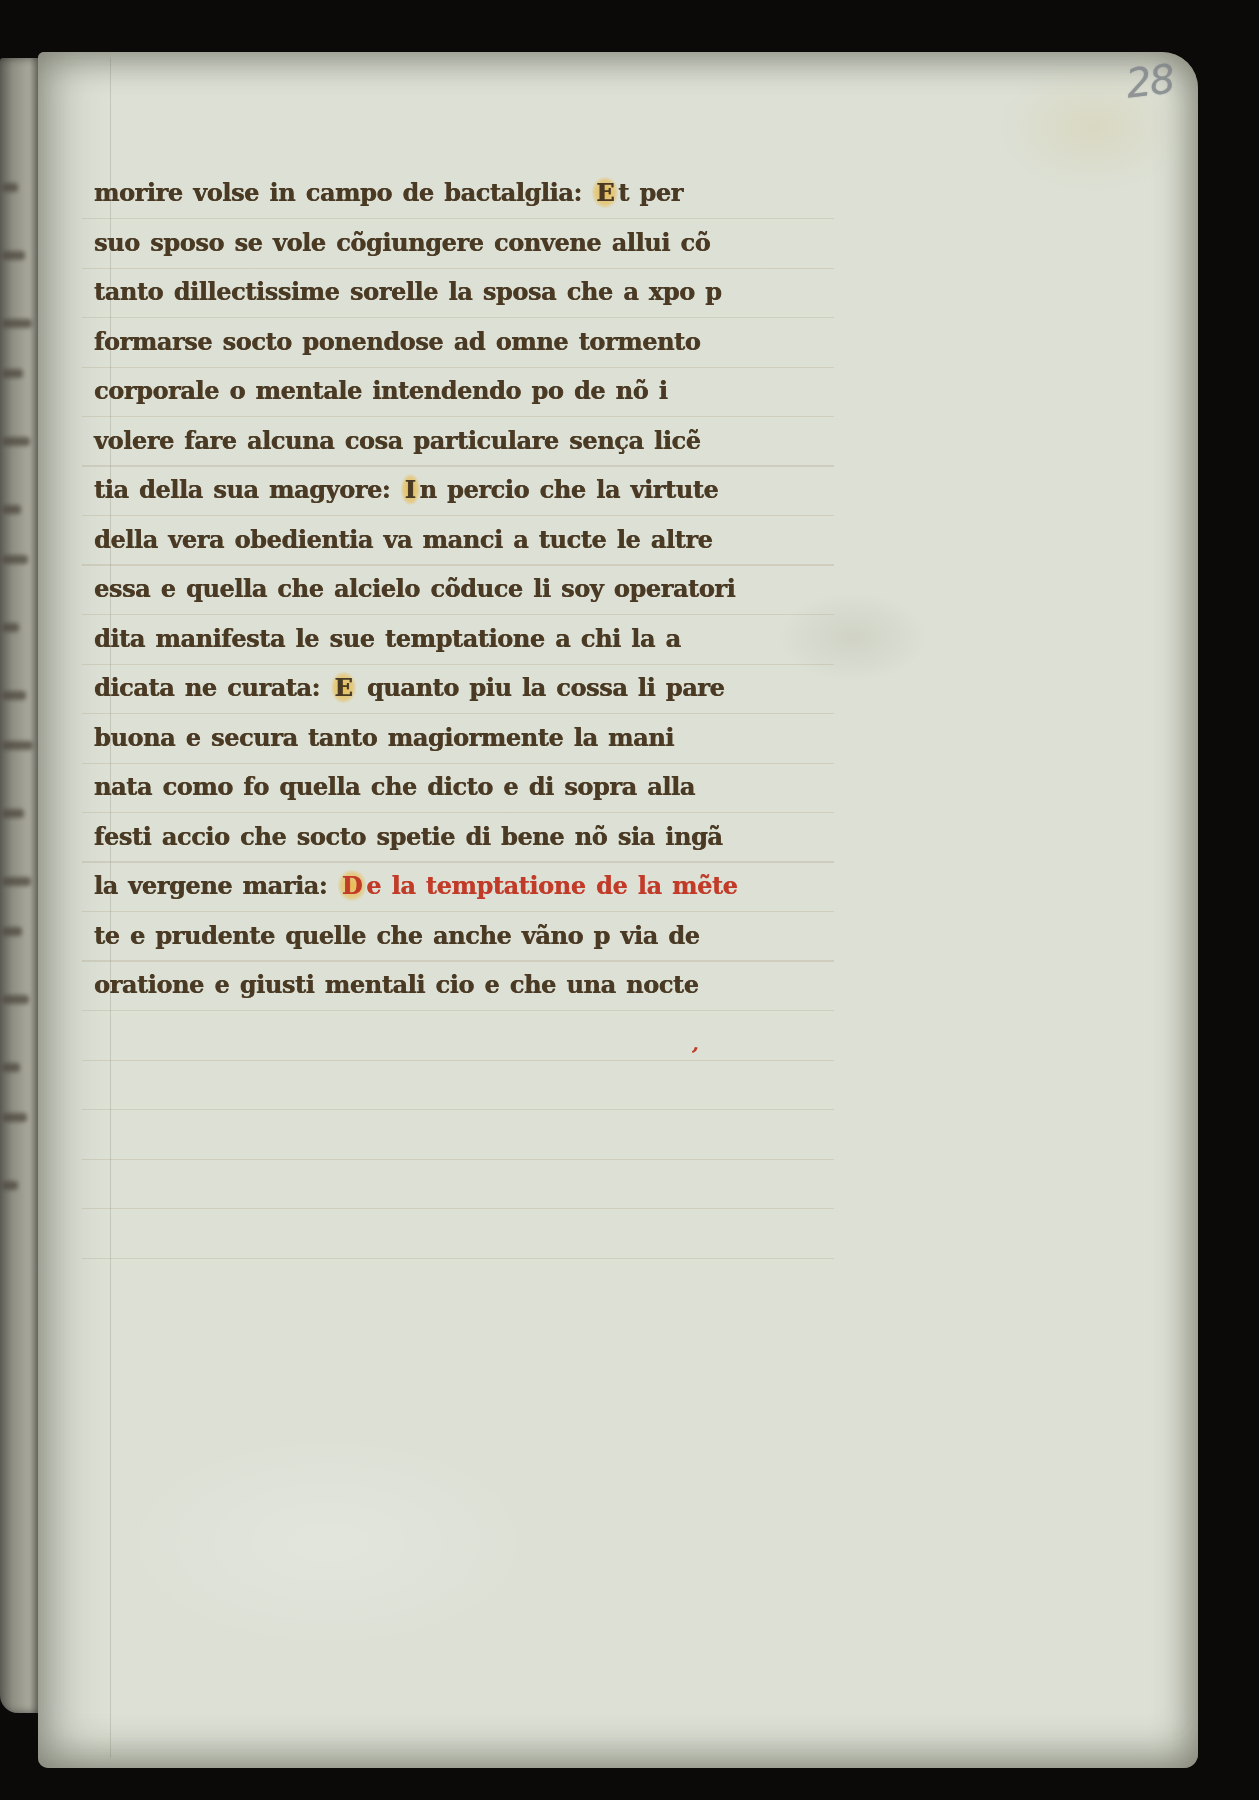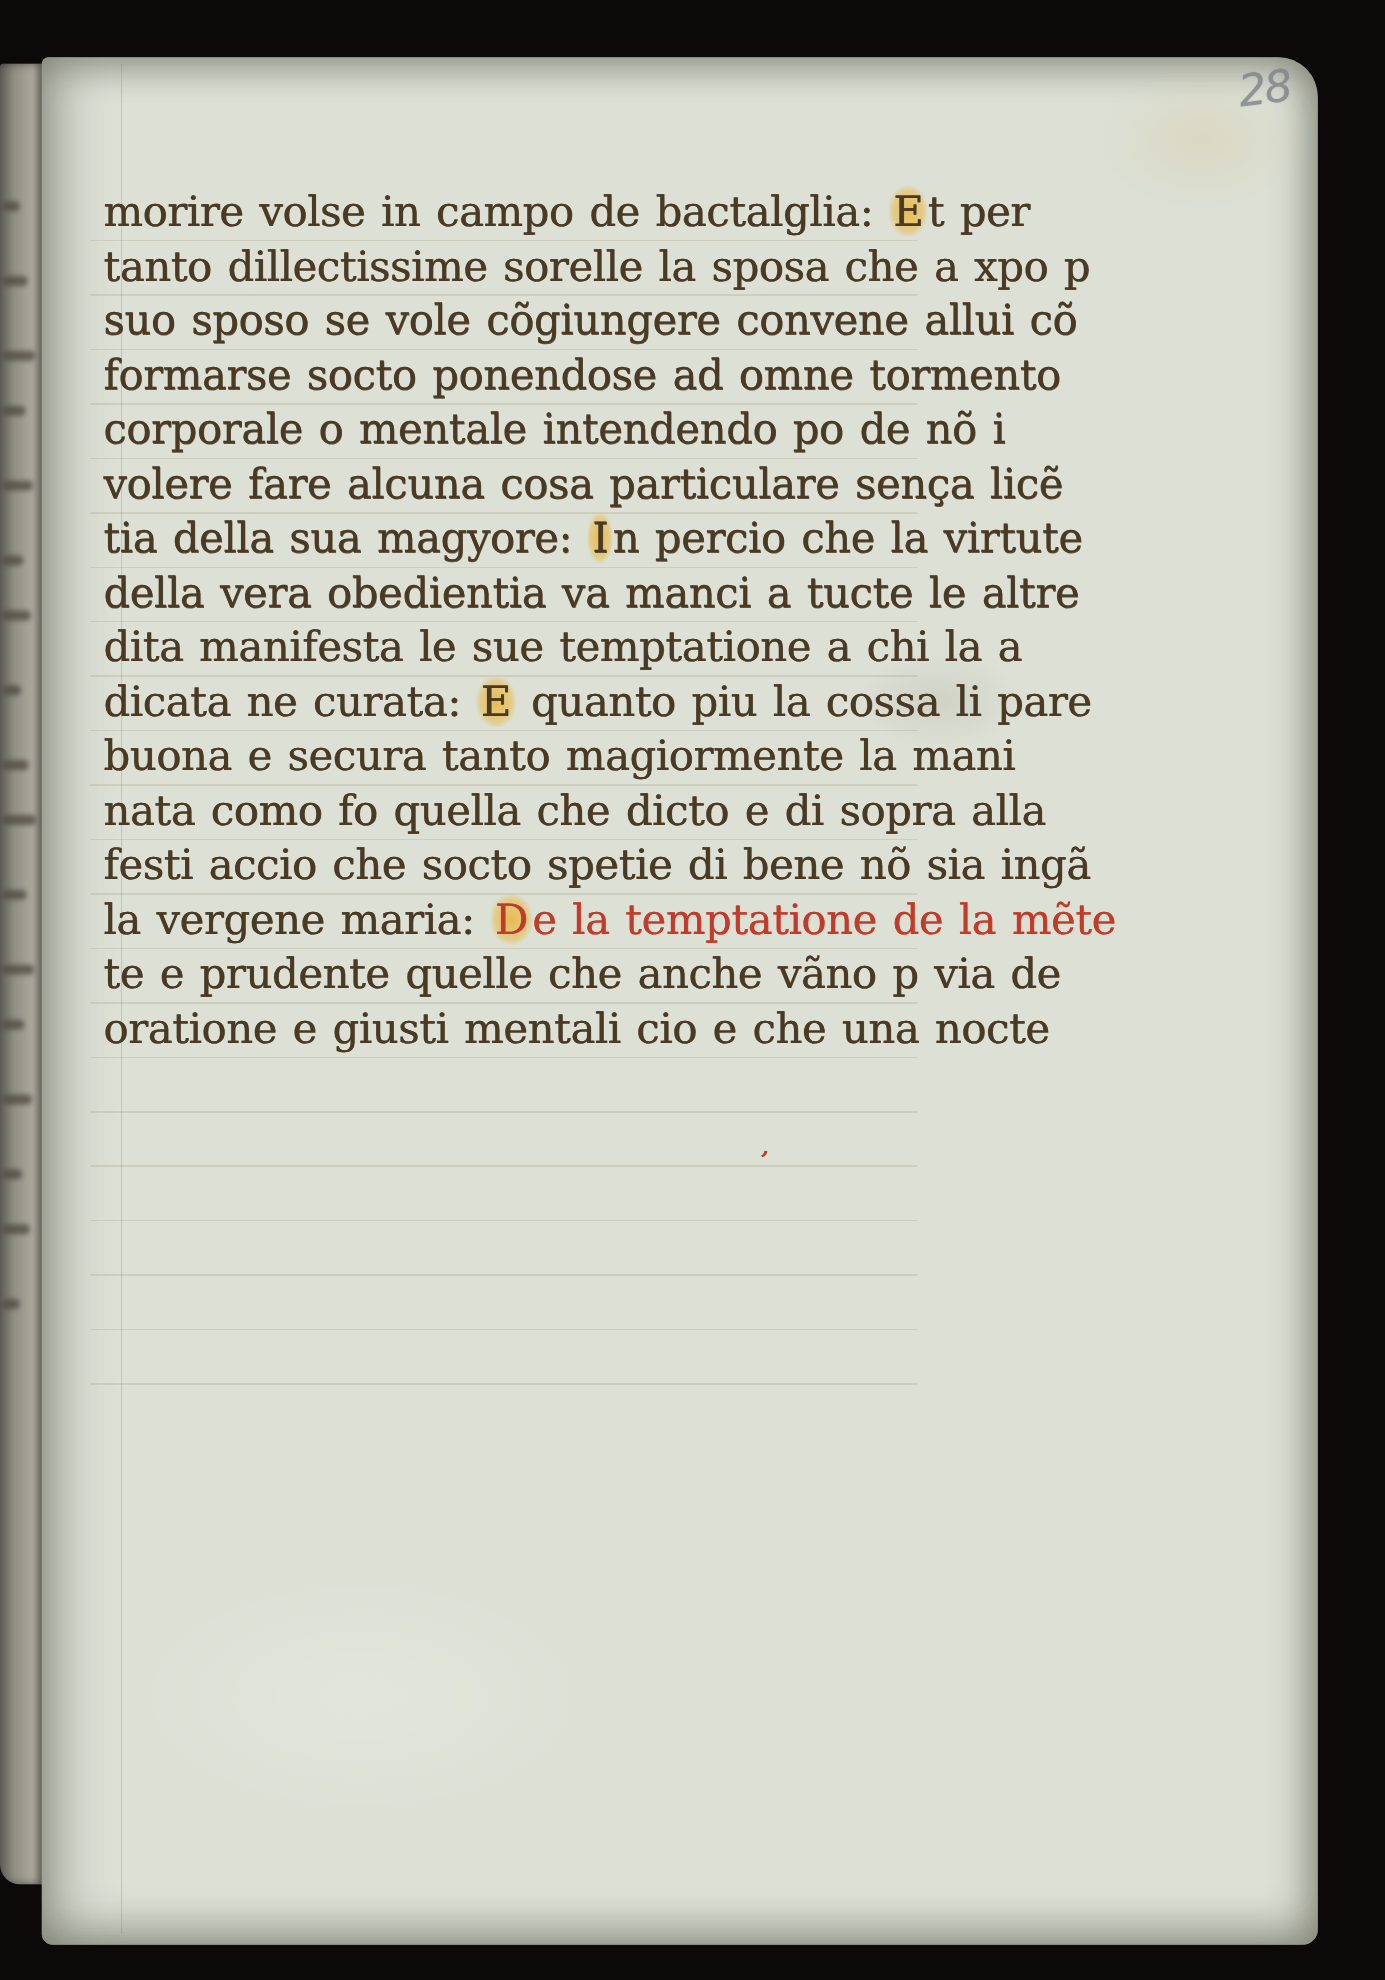--- a/index.html
+++ b/index.html
@@ -44,21 +44,21 @@
     background:repeating-linear-gradient(to bottom,transparent 0 46px,
       rgba(140,112,70,.16) 46px 47.4px,transparent 47.4px 49.5px);
     pointer-events:none;}
   
   .folio{position:absolute;left:1088px;top:6px;font-family:"DejaVu Sans",sans-serif;
     font-style:italic;font-size:40px;color:var(--pencil);transform:rotate(-7deg);
     opacity:.8;letter-spacing:-2px;text-shadow:0 0 1.5px rgba(125,130,135,.6);}
   
   .text-block{position:absolute;left:56px;top:116px;width:740px;}
   .ms-line{height:49.5px;line-height:49.5px;white-space:nowrap;
-    font-size:38px;font-weight:400;color:var(--ink);letter-spacing:-.4px;word-spacing:2.5px;
+    font-size:24px;font-weight:700;color:var(--ink);letter-spacing:-.4px;word-spacing:2.5px;
     text-shadow:.4px .3px 0 rgba(74,58,36,.85), -.2px 0 0 rgba(74,58,36,.4);
     font-variant-ligatures:none;}
   .s-ink{color:var(--ink);}
   .s-rubric{color:var(--rubric);text-shadow:.4px .3px 0 rgba(194,58,40,.8);}
   .s-hl{color:var(--ink);border-radius:12px;padding:1px 4px;
     background:radial-gradient(ellipse at center,rgba(233,186,74,.95) 0%,rgba(233,186,74,.55) 55%,rgba(233,186,74,0) 75%);}
   .s-rubric-hl{color:var(--rubric);border-radius:12px;padding:1px 4px;
     text-shadow:.4px .3px 0 rgba(194,58,40,.8);
     background:radial-gradient(ellipse at center,rgba(233,186,74,.95) 0%,rgba(233,186,74,.55) 55%,rgba(233,186,74,0) 75%);}
   .insert-mark{position:absolute;left:652px;top:990px;font-size:22px;font-weight:700;
@@ -96,27 +96,28 @@
     <div class="stain b"></div>
     <div class="stain c"></div>
 
     <div class="margin-rule"></div>
     <div class="line-rules"></div>
 
     <div class="folio">28</div>
 
     <div class="text-block" id="text-host">
         <div class="ms-line"><span class="s-ink">morire volse in campo de bactalglia: </span><span class="s-hl">E</span><span class="s-ink">t per</span></div>
+        <div class="ms-line"><span class="s-ink">suo sposo se vole cõgiungere convene allui cõ</span></div>
         <div class="ms-line"><span class="s-ink">tanto dillectissime sorelle la sposa che a xpo p</span></div>
-        <div class="ms-line"><span class="s-ink">suo sposo se vole cõgiungere convene allui cõ</span></div>
         <div class="ms-line"><span class="s-ink">formarse socto ponendose ad omne tormento</span></div>
         <div class="ms-line"><span class="s-ink">corporale o mentale intendendo po de nõ i</span></div>
         <div class="ms-line"><span class="s-ink">volere fare alcuna cosa particulare sença licẽ</span></div>
         <div class="ms-line"><span class="s-ink">tia della sua magyore: </span><span class="s-hl">I</span><span class="s-ink">n percio che la virtute</span></div>
         <div class="ms-line"><span class="s-ink">della vera obedientia va manci a tucte le altre</span></div>
+        <div class="ms-line"><span class="s-ink">essa e quella che alcielo cõduce li soy operatori</span></div>
         <div class="ms-line"><span class="s-ink">dita manifesta le sue temptatione a chi la a</span></div>
         <div class="ms-line"><span class="s-ink">dicata ne curata: </span><span class="s-hl">E</span><span class="s-ink"> quanto piu la cossa li pare</span></div>
         <div class="ms-line"><span class="s-ink">buona e secura tanto magiormente la mani</span></div>
         <div class="ms-line"><span class="s-ink">nata como fo quella che dicto e di sopra alla</span></div>
         <div class="ms-line"><span class="s-ink">festi accio che socto spetie di bene nõ sia ingã</span></div>
         <div class="ms-line"><span class="s-ink">la vergene maria: </span><span class="s-rubric-hl">D</span><span class="s-rubric">e la temptatione de la mẽte</span></div>
         <div class="ms-line"><span class="s-ink">te e prudente quelle che anche vãno p via de</span></div>
         <div class="ms-line"><span class="s-ink">oratione e giusti mentali cio e che una nocte</span></div>
       </div>
 

